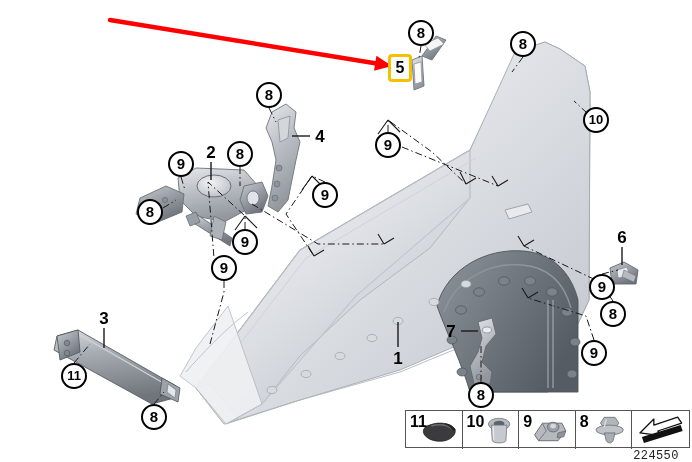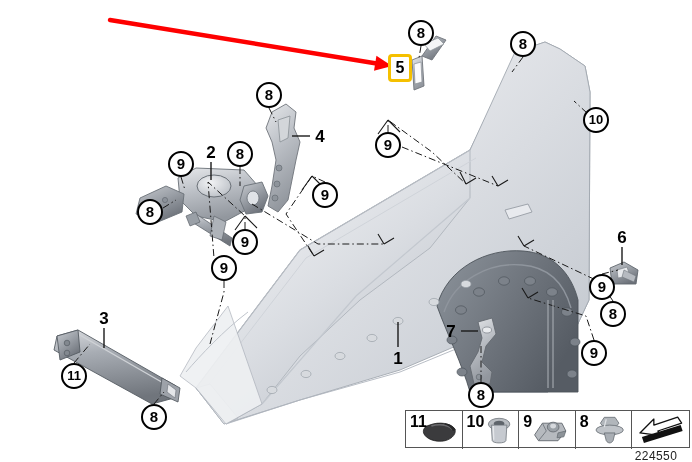--- a/index.html
+++ b/index.html
@@ -96,21 +96,21 @@
   }
   .legend-art {
     position: absolute;
     left: 0; top: 0;
     width: 100%; height: 100%;
   }
   #diagram-id {
     position: absolute;
     color: #222;
     font-size: 12px;
-    font-family: Liberation Sans, sans-serif;
+    font-family: Liberation Mono, monospace;
     letter-spacing: 0.4px;
     white-space: nowrap;
     transform: translate(-50%, 0);
   }
   #annotation-layer {
     position: absolute;
     left: 0; top: 0;
     width: 692px;
     height: 462px;
     pointer-events: none;

